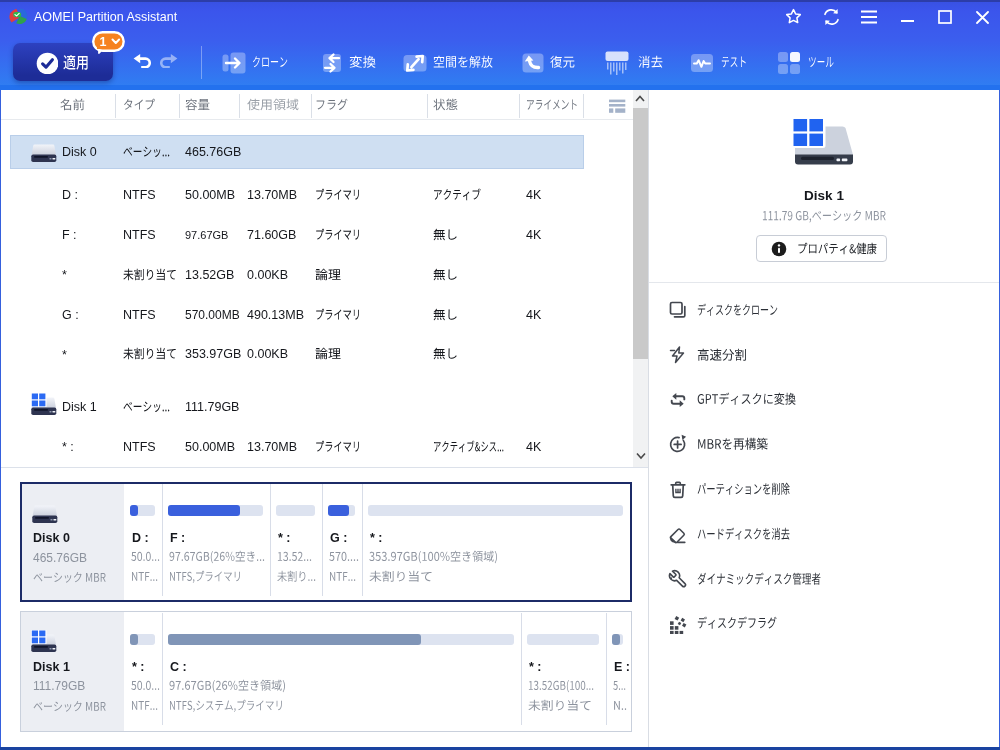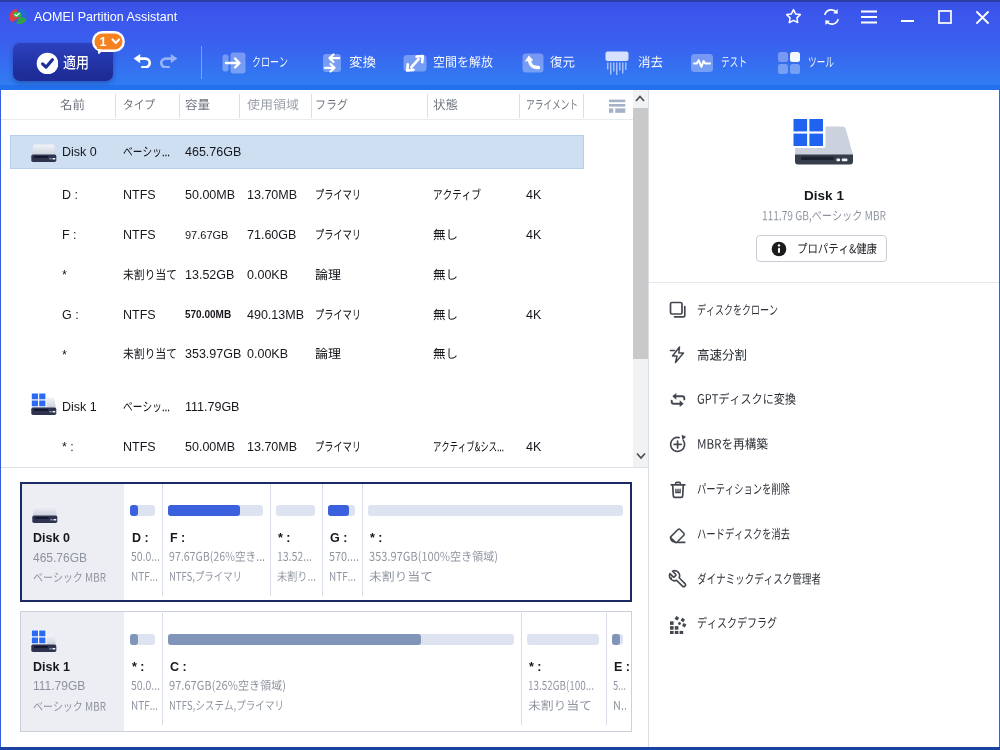--- a/index.html
+++ b/index.html
@@ -230,21 +230,21 @@
 <div style="position:absolute;left:185px;top:265.5px;height:18px;line-height:18px;font-size:12.5px;color:#15171c;font-weight:400;white-space:nowrap">13.52GB</div>
 <div style="position:absolute;left:247px;top:265.5px;height:18px;line-height:18px;font-size:12.5px;color:#15171c;font-weight:400;white-space:nowrap">0.00KB</div>
 <div style="position:absolute;left:315px;top:267.6px;width:26.0px;height:15.6px"><svg width="26.0" height="15.6" viewBox="0 0 26.0 15.6" style="overflow:visible">
       <path transform="translate(0,11.2)" d="M8.6 -9.6C9.4 -8.5 10.8 -7.1 12.1 -6.3C12.2 -6.6 12.5 -6.9 12.6 -7.1C11.3 -7.8 9.9 -9.2 9 -10.5H8.1C7.4 -9.2 6 -7.8 4.6 -6.9C4.8 -6.8 5 -6.4 5.1 -6.2C6.5 -7.1 7.9 -8.5 8.6 -9.6ZM6.4 -7.1V-6.3H10.9V-7.1ZM1.1 -6.7V-6H4.6V-6.7ZM1.1 -10.1V-9.3H4.5V-10.1ZM1.1 -5.1V-4.3H4.6V-5.1ZM0.5 -8.4V-7.6H5V-8.4ZM11 -4.4V-2.6H9.9V-4.4ZM5.4 -5.2V1H6.3V-1.9H7.4V0.8H8.1V-1.9H9.2V0.8H9.9V-1.9H11V0.1C11 0.2 11 0.2 10.9 0.2C10.8 0.2 10.5 0.2 10.1 0.2C10.2 0.4 10.3 0.8 10.4 1C10.9 1 11.3 1 11.6 0.8C11.8 0.7 11.9 0.5 11.9 0.1V-5.2ZM7.4 -4.4V-2.6H6.3V-4.4ZM8.1 -4.4H9.2V-2.6H8.1ZM1 -3.4V0.9H1.9V0.3H4.6V-3.4ZM1.9 -2.6H3.7V-0.5H1.9Z M19.2 -6.8H21.2V-5.1H19.2ZM22 -6.8H24V-5.1H22ZM19.2 -9.1H21.2V-7.5H19.2ZM22 -9.1H24V-7.5H22ZM17.1 -0.3V0.6H25.6V-0.3H22.1V-2H25.1V-2.9H22.1V-4.3H24.9V-9.9H18.3V-4.3H21.1V-2.9H18.1V-2H21.1V-0.3ZM13.5 -1.2 13.7 -0.3C14.8 -0.7 16.3 -1.2 17.7 -1.6L17.6 -2.5L16.1 -2.1V-5.2H17.5V-6H16.1V-8.8H17.7V-9.7H13.6V-8.8H15.2V-6H13.7V-5.2H15.2V-1.8C14.5 -1.6 13.9 -1.4 13.5 -1.2Z" fill="#15171c"></path>
     </svg></div>
 <div style="position:absolute;left:433px;top:267.6px;width:25.0px;height:15.6px"><svg width="25.0" height="15.6" viewBox="0 0 25.0 15.6" style="overflow:visible">
       <path transform="translate(0,11.2)" d="M4.3 -1.4C4.5 -0.7 4.6 0.3 4.6 0.9L5.5 0.8C5.5 0.2 5.3 -0.8 5.2 -1.5ZM6.9 -1.4C7.2 -0.7 7.5 0.3 7.6 0.9L8.6 0.7C8.4 0.1 8.1 -0.9 7.7 -1.6ZM9.4 -1.5C10 -0.7 10.8 0.4 11.1 1L12 0.7C11.7 0 10.9 -1 10.3 -1.8ZM2.1 -1.7C1.8 -0.8 1.2 0.1 0.6 0.7L1.5 1C2.1 0.4 2.7 -0.6 3 -1.5ZM0.9 -3.1V-2.3H11.7V-3.1H10.1V-5.2H11.8V-6.1H10.1V-8.2H11.4V-9.1H3.4C3.7 -9.5 3.9 -9.8 4.1 -10.2L3.2 -10.5C2.6 -9.2 1.6 -8 0.5 -7.2C0.8 -7.1 1.1 -6.8 1.3 -6.6C1.7 -6.9 2.1 -7.3 2.4 -7.7V-6.1H0.7V-5.2H2.4V-3.1ZM4.7 -8.2V-6.1H3.3V-8.2ZM5.5 -8.2H6.9V-6.1H5.5ZM7.7 -8.2H9.2V-6.1H7.7ZM4.7 -5.2V-3.1H3.3V-5.2ZM5.5 -5.2H6.9V-3.1H5.5ZM7.7 -5.2H9.2V-3.1H7.7Z M16.8 -9.7 15.5 -9.8C15.6 -9.4 15.6 -8.9 15.6 -8.5C15.6 -7.2 15.5 -4 15.5 -2.1C15.5 -0.1 16.7 0.6 18.5 0.6C21.2 0.6 22.9 -0.9 23.7 -2.1L23 -3C22.1 -1.7 20.8 -0.4 18.5 -0.4C17.4 -0.4 16.5 -0.9 16.5 -2.2C16.5 -4.1 16.6 -7.1 16.6 -8.5C16.6 -8.9 16.7 -9.3 16.8 -9.7Z" fill="#15171c"></path>
     </svg></div>
 <div style="position:absolute;left:62px;top:305.5px;height:18px;line-height:18px;font-size:12.5px;color:#15171c;font-weight:400;white-space:nowrap">G :</div>
 <div style="position:absolute;left:123px;top:305.5px;height:18px;line-height:18px;font-size:12.5px;color:#15171c;font-weight:400;white-space:nowrap">NTFS</div>
-<div style="position:absolute;left:185px;top:305.5px;height:18px;line-height:18px;font-size:10px;color:#15171c;font-weight:700;white-space:nowrap">570.00MB</div>
+<div style="position:absolute;left:185px;top:305.5px;height:18px;line-height:18px;font-size:12px;color:#15171c;font-weight:400;white-space:nowrap">570.00MB</div>
 <div style="position:absolute;left:247px;top:305.5px;height:18px;line-height:18px;font-size:12.5px;color:#15171c;font-weight:400;white-space:nowrap">490.13MB</div>
 <div style="position:absolute;left:315px;top:307.6px;width:46.0px;height:15.6px"><svg width="46.0" height="15.6" viewBox="0 0 46.0 15.6" style="overflow:visible">
       <path transform="translate(0,11.2)" d="M7.4 -9C7.4 -9.4 7.7 -9.8 8 -9.8C8.4 -9.8 8.6 -9.4 8.6 -9C8.6 -8.5 8.4 -8.2 8 -8.2C7.7 -8.2 7.4 -8.5 7.4 -9ZM7 -9C7 -8.8 7 -8.7 7 -8.6L6.7 -8.6C6.3 -8.6 2.6 -8.6 2.1 -8.6C1.8 -8.6 1.5 -8.6 1.2 -8.7V-7.5C1.4 -7.6 1.7 -7.6 2.1 -7.6C2.6 -7.6 6.3 -7.6 6.8 -7.6C6.7 -6.4 6.3 -4.6 5.6 -3.5C4.8 -2.2 3.8 -1.1 2 -0.5L2.6 0.4C4.3 -0.3 5.4 -1.4 6.3 -2.9C7 -4.2 7.5 -6.2 7.6 -7.5L7.7 -7.7C7.8 -7.6 7.9 -7.6 8 -7.6C8.6 -7.6 9.1 -8.2 9.1 -9C9.1 -9.8 8.6 -10.4 8 -10.4C7.4 -10.4 7 -9.8 7 -9Z M11.3 -9.3V-8.3C11.6 -8.3 11.9 -8.3 12.2 -8.3C12.7 -8.3 15.2 -8.3 15.8 -8.3C16.1 -8.3 16.4 -8.3 16.6 -8.3V-9.3C16.4 -9.3 16.1 -9.2 15.8 -9.2C15.2 -9.2 12.6 -9.2 12.2 -9.2C11.9 -9.2 11.6 -9.3 11.3 -9.3ZM17.3 -6 16.8 -6.5C16.7 -6.4 16.5 -6.4 16.2 -6.4C15.8 -6.4 11.9 -6.4 11.4 -6.4C11.2 -6.4 10.8 -6.4 10.5 -6.4V-5.4C10.8 -5.4 11.2 -5.4 11.4 -5.4C12 -5.4 15.8 -5.4 16.3 -5.4C16.1 -4.5 15.8 -3.5 15.2 -2.7C14.4 -1.5 13.3 -0.7 12 -0.4L12.5 0.5C13.7 0.1 14.8 -0.7 15.8 -2.1C16.5 -3.1 16.9 -4.4 17.2 -5.7C17.2 -5.7 17.2 -5.9 17.3 -6Z M19.2 -4.5 19.6 -3.5C20.8 -4.1 22.1 -4.8 23.1 -5.6V-1C23.1 -0.5 23 0.2 23 0.4H23.9C23.9 0.1 23.9 -0.5 23.9 -1V-6.2C24.8 -7.1 25.6 -8 26.3 -9L25.7 -9.8C25.1 -8.8 24.2 -7.7 23.2 -6.9C22.2 -6 20.8 -5.1 19.2 -4.5Z M31.8 -2C32.4 -1.2 33.1 -0.1 33.5 0.6L34.1 -0.2C33.8 -0.8 33.1 -1.7 32.6 -2.5C34.1 -4 35.3 -6.1 35.9 -7.5C36 -7.7 36.1 -7.8 36.1 -7.9L35.6 -8.6C35.4 -8.5 35.2 -8.5 35 -8.5C34 -8.5 30 -8.5 29.5 -8.5C29.2 -8.5 28.8 -8.5 28.5 -8.6V-7.4C28.7 -7.5 29.1 -7.5 29.5 -7.5C30 -7.5 34.1 -7.5 34.9 -7.5C34.4 -6.4 33.4 -4.5 32 -3.2C31.4 -3.9 30.6 -4.8 30.3 -5.1L29.7 -4.5C30.2 -4 31.3 -2.7 31.8 -2Z M43.9 -9.5H43.1C43.1 -9.2 43.1 -8.8 43.1 -8.4C43.1 -8 43.1 -6.9 43.1 -6.4C43.1 -4.1 43 -3.1 42.4 -2C41.8 -1.1 41 -0.6 40.2 -0.4L40.8 0.5C41.4 0.2 42.3 -0.3 42.9 -1.3C43.6 -2.4 43.9 -3.4 43.9 -6.4C43.9 -6.9 43.9 -7.9 43.9 -8.4C43.9 -8.8 43.9 -9.2 43.9 -9.5ZM39.7 -9.4H38.8C38.9 -9.2 38.9 -8.7 38.9 -8.5C38.9 -8.1 38.9 -4.9 38.9 -4.3C38.9 -4 38.8 -3.6 38.8 -3.4H39.7C39.7 -3.6 39.6 -4 39.6 -4.3C39.6 -4.8 39.6 -8.1 39.6 -8.5C39.6 -8.8 39.7 -9.2 39.7 -9.4Z" fill="#15171c"></path>
     </svg></div>
 <div style="position:absolute;left:433px;top:307.6px;width:25.0px;height:15.6px"><svg width="25.0" height="15.6" viewBox="0 0 25.0 15.6" style="overflow:visible">
       <path transform="translate(0,11.2)" d="M4.3 -1.4C4.5 -0.7 4.6 0.3 4.6 0.9L5.5 0.8C5.5 0.2 5.3 -0.8 5.2 -1.5ZM6.9 -1.4C7.2 -0.7 7.5 0.3 7.6 0.9L8.6 0.7C8.4 0.1 8.1 -0.9 7.7 -1.6ZM9.4 -1.5C10 -0.7 10.8 0.4 11.1 1L12 0.7C11.7 0 10.9 -1 10.3 -1.8ZM2.1 -1.7C1.8 -0.8 1.2 0.1 0.6 0.7L1.5 1C2.1 0.4 2.7 -0.6 3 -1.5ZM0.9 -3.1V-2.3H11.7V-3.1H10.1V-5.2H11.8V-6.1H10.1V-8.2H11.4V-9.1H3.4C3.7 -9.5 3.9 -9.8 4.1 -10.2L3.2 -10.5C2.6 -9.2 1.6 -8 0.5 -7.2C0.8 -7.1 1.1 -6.8 1.3 -6.6C1.7 -6.9 2.1 -7.3 2.4 -7.7V-6.1H0.7V-5.2H2.4V-3.1ZM4.7 -8.2V-6.1H3.3V-8.2ZM5.5 -8.2H6.9V-6.1H5.5ZM7.7 -8.2H9.2V-6.1H7.7ZM4.7 -5.2V-3.1H3.3V-5.2ZM5.5 -5.2H6.9V-3.1H5.5ZM7.7 -5.2H9.2V-3.1H7.7Z M16.8 -9.7 15.5 -9.8C15.6 -9.4 15.6 -8.9 15.6 -8.5C15.6 -7.2 15.5 -4 15.5 -2.1C15.5 -0.1 16.7 0.6 18.5 0.6C21.2 0.6 22.9 -0.9 23.7 -2.1L23 -3C22.1 -1.7 20.8 -0.4 18.5 -0.4C17.4 -0.4 16.5 -0.9 16.5 -2.2C16.5 -4.1 16.6 -7.1 16.6 -8.5C16.6 -8.9 16.7 -9.3 16.8 -9.7Z" fill="#15171c"></path>
     </svg></div>
 <div style="position:absolute;left:526px;top:305.5px;height:18px;line-height:18px;font-size:12.5px;color:#15171c;font-weight:400;white-space:nowrap">4K</div>
 <div style="position:absolute;left:62px;top:345.5px;height:18px;line-height:18px;font-size:12.5px;color:#15171c;font-weight:400;white-space:nowrap">*</div>
 <div style="position:absolute;left:123px;top:347.1px;width:54.0px;height:15.6px"><svg width="54.0" height="15.6" viewBox="0 0 54.0 15.6" style="overflow:visible">

